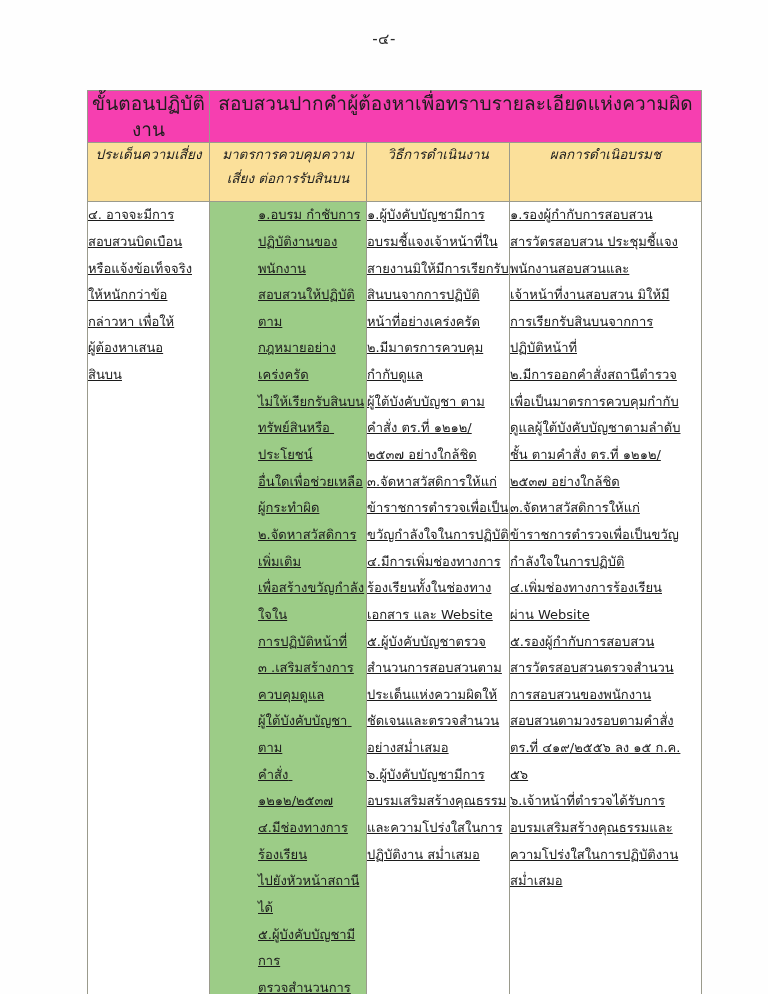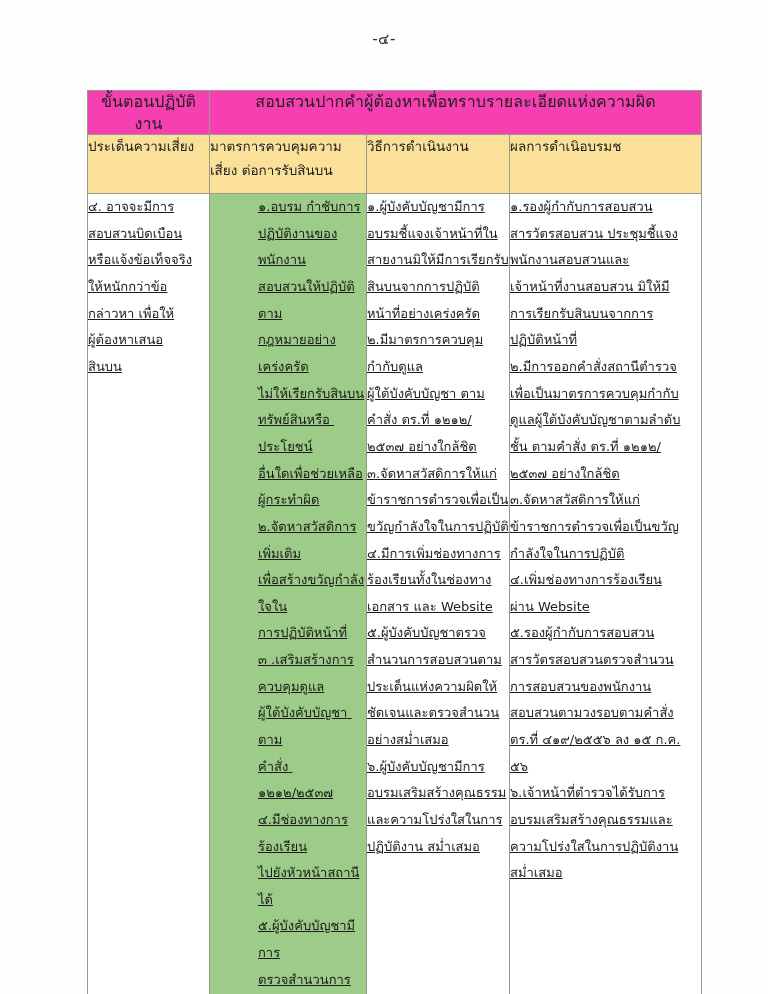--- a/index.html
+++ b/index.html
@@ -53,38 +53,39 @@
   table.risk-table th {
     border: 1px solid #9a9a8c;
     vertical-align: top;
     padding: 0;
   }
 
   
   .hdr-pink {
     background: #f63fb0;
     text-align: center;
-    font-size: 16px;
+    font-size: 19px;
     font-weight: normal;
     color: #1e1e1e;
     padding: 5px 4px 6px 4px;
     line-height: 1.35;
     letter-spacing: 0.1px;
   }
 
   
   .hdr-cream {
     background: #fbe09a;
-    text-align: left;
+    text-align: center;
     font-size: 13.5px;
     font-weight: normal;
     color: #1e1e1e;
     padding: 6px 5px 8px 5px;
     line-height: 1.75;
     height: 58px;
+    font-style: italic;
   }
 
   .body-cell {
     background: #ffffff;
     font-size: 13px;
     line-height: 2.05;
     color: #1c1c1c;
     padding: 9px 7px 10px 9px;
     height: 724px;
   }

